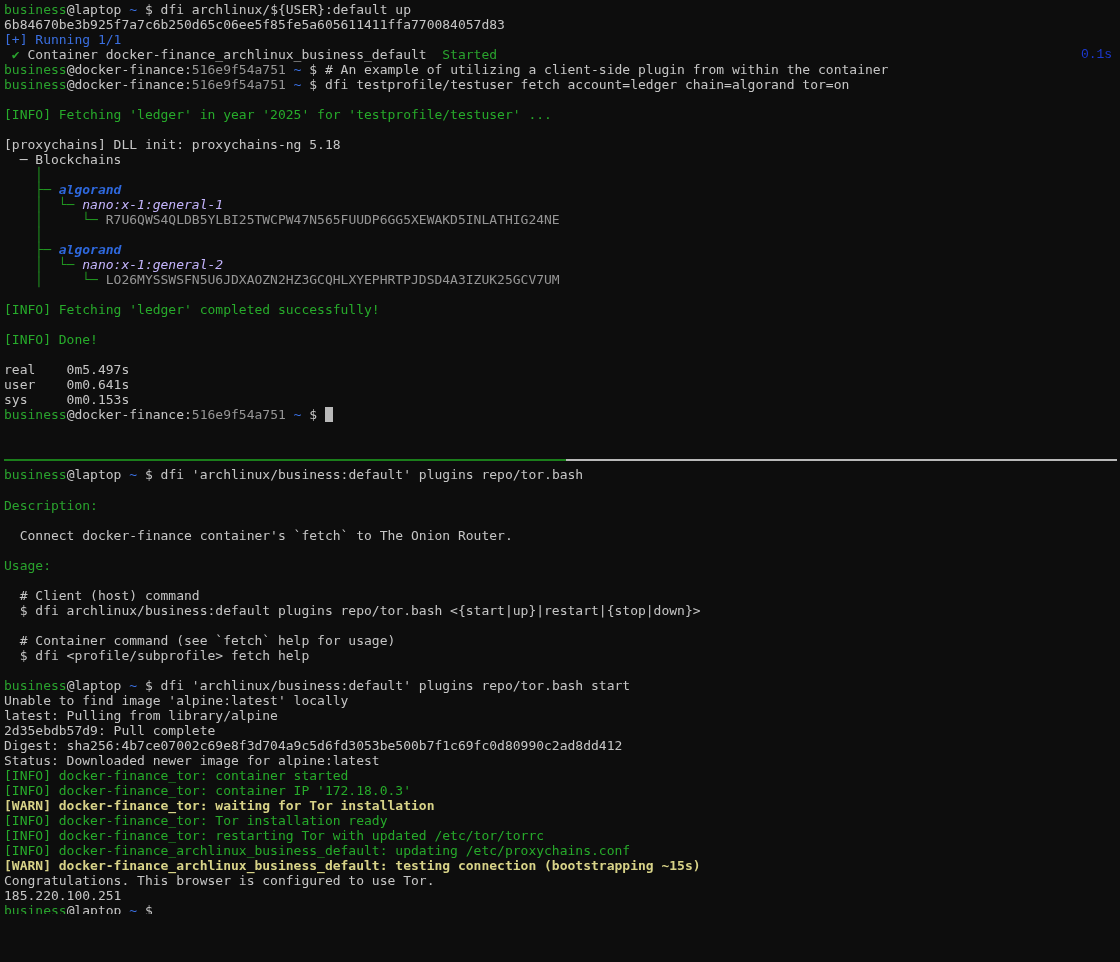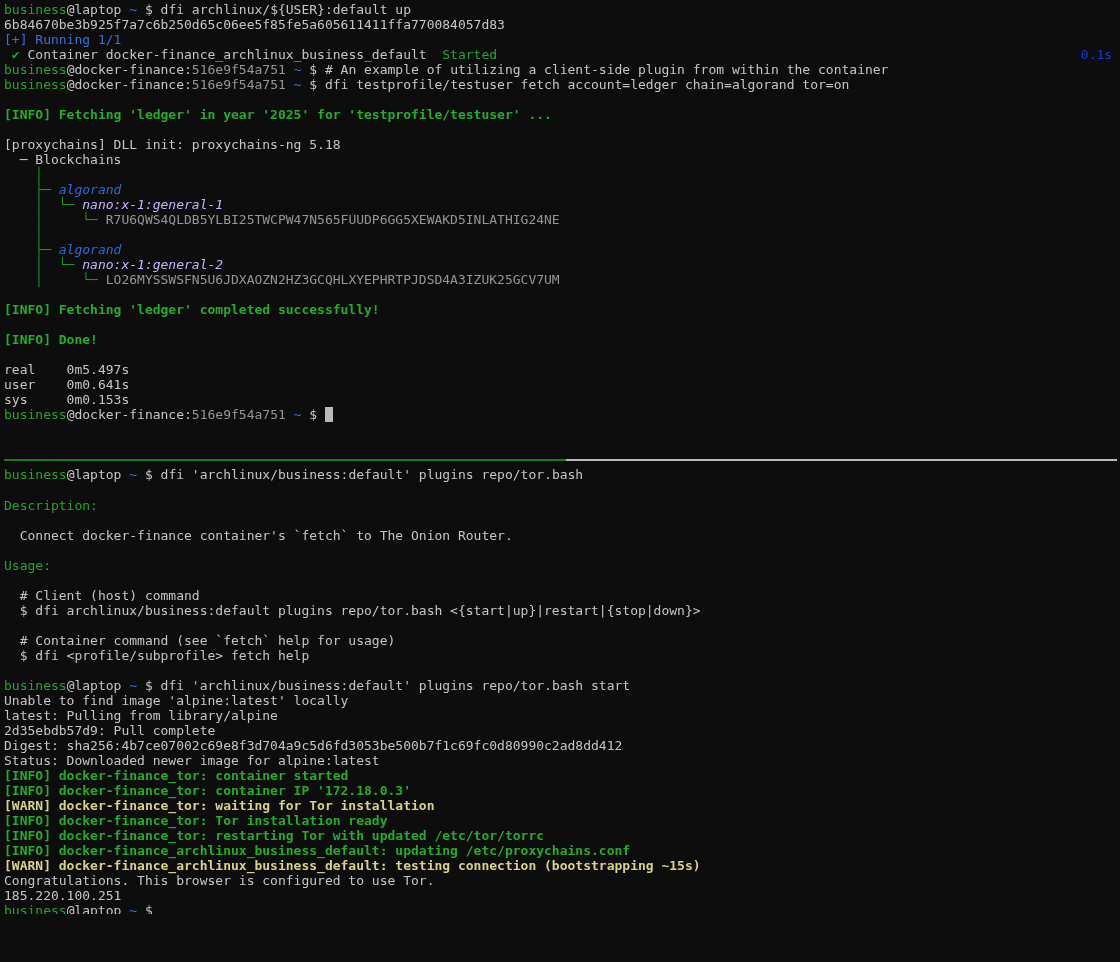--- a/index.html
+++ b/index.html
@@ -13,25 +13,25 @@
     padding:2px 0 0 4px;
     font-family:"DejaVu Sans Mono", monospace;
     font-size:13px;
     cursor:text;
   }
   .line{display:flex;height:15.03px;line-height:15.03px;white-space:pre;align-items:stretch;}
   .seg{white-space:pre;display:inline-block;}
   .fg{color:#c6c6c6;}
   .dim{color:#969696;}
   .green{color:#2aa32e;}
-  .ginfo{color:#27ab2b;font-weight:bold;}
+  .ginfo{color:#27ab2b;font-weight:normal;}
   .warn{color:#d8d388;font-weight:bold;}
   .blue{color:#3a6fe0;}
-  .navy{color:#1c39d0;}
-  .alg{color:#2e68dc;font-weight:normal;font-style:italic;}
+  .navy{color:#1c39d0;font-family:Liberation Mono, monospace;}
+  .alg{color:#2e68dc;font-weight:bold;font-style:italic;}
   .nano{color:#c4b5fd;font-style:italic;}
   .tree{color:#219421;}
   .fill{flex:1 1 auto;}
   .cursor{background:#b9b9b9;color:#0d0d0d;}
   .rule{align-self:center;height:2px;}
   .rgreen{background:#1b7e1b;}
   .rgray{background:#b9b9b9;}
 </style>
 </head>
 <body>

